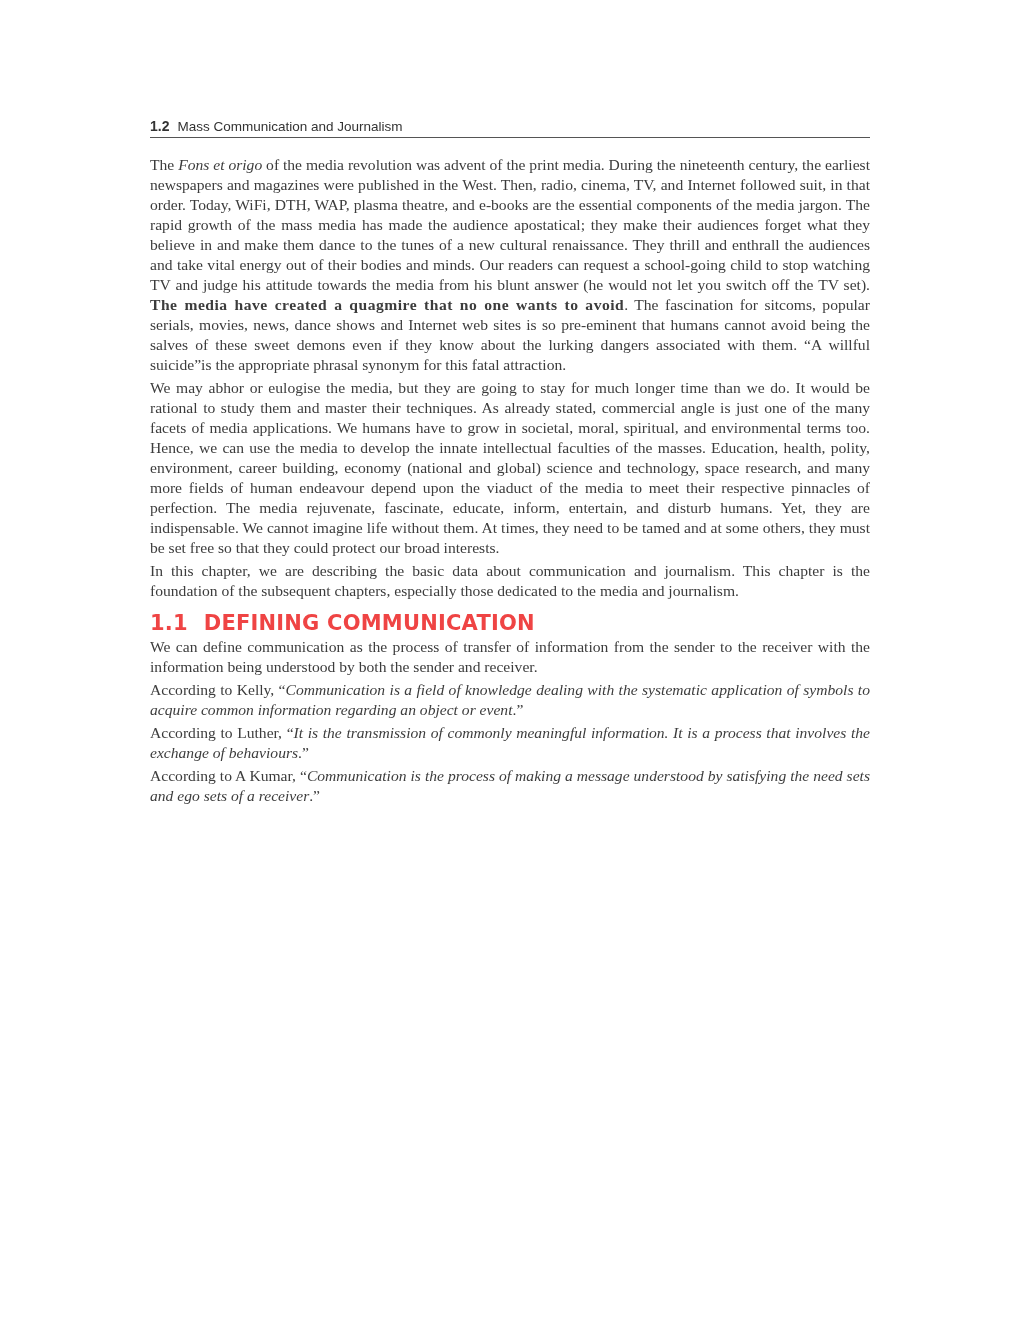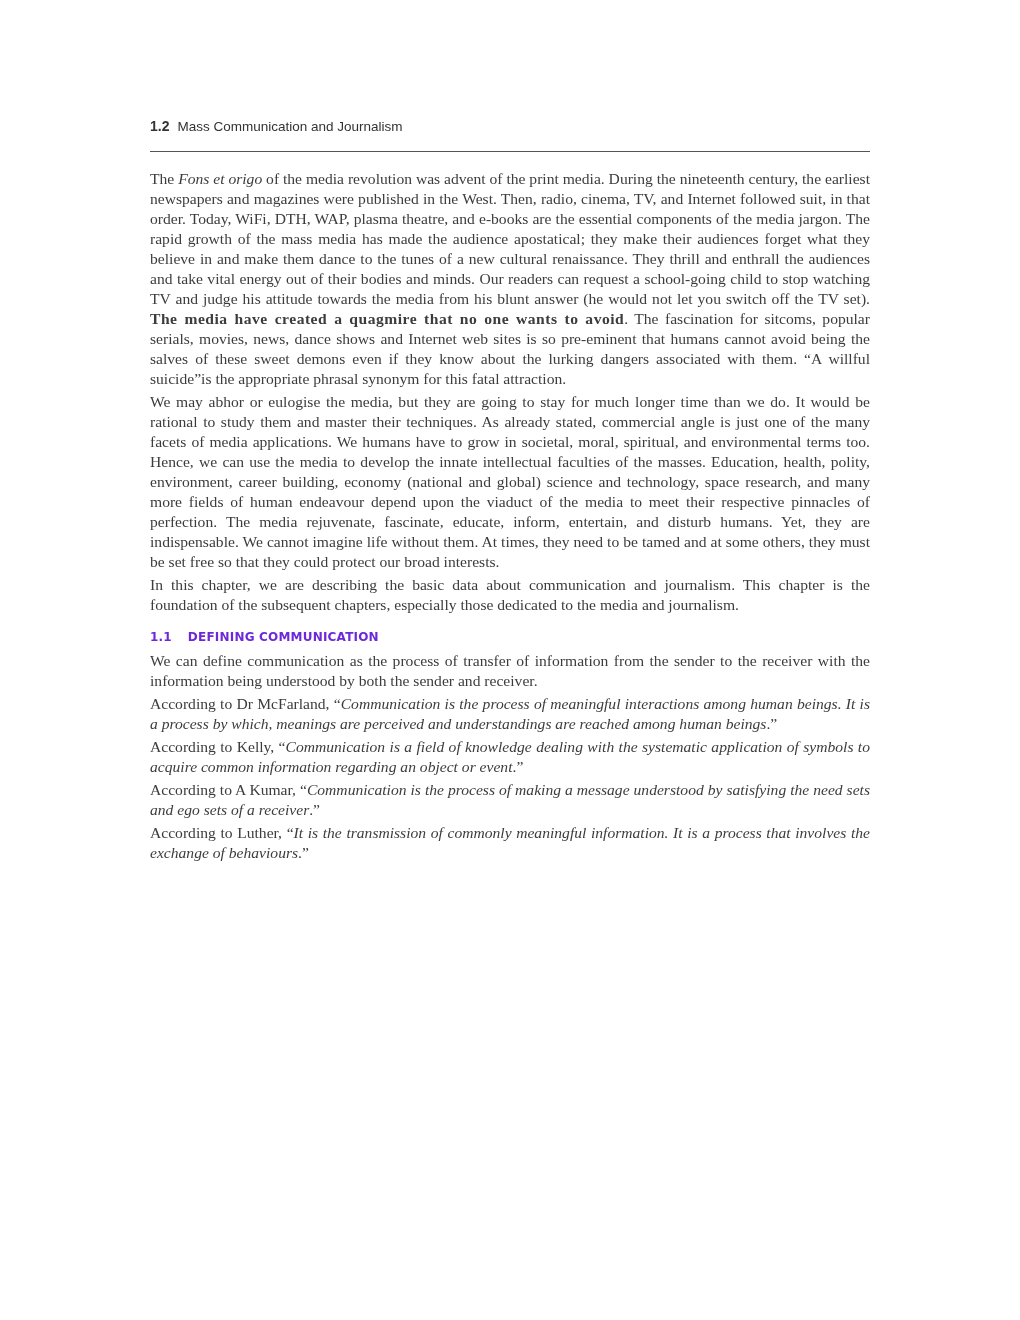--- a/index.html
+++ b/index.html
@@ -1,23 +1,23 @@
 <!DOCTYPE html>
 <html><head>
 <meta charset="utf-8">
 <style>
   html, body { margin: 0; padding: 0; background: #ffffff; }
   body { width: 1020px; height: 1320px; position: relative; overflow: hidden; }
   .page { position: absolute; left: 150px; top: 118px; width: 720px; color: #3a3a3a; }
-  .running-head { display: flex; align-items: baseline; font-family: "Liberation Sans", sans-serif; font-size: 13.5px; color: #333; padding-bottom: 17px; border-bottom: 1px solid #555; }
+  .running-head { display: flex; align-items: baseline; font-family: "Liberation Sans", sans-serif; font-size: 13.5px; color: #333; padding-bottom: 3px; border-bottom: 1px solid #555; }
   .running-head .num { font-weight: bold; margin-right: 8px; font-size: 14px; }
   .body-text { font-family: "Liberation Serif", serif; font-size: 15.6px; line-height: 20px; text-align: justify; color: #3c3c3c; }
   .para { margin: 0 0 3px 0; }
   .first-para { margin-top: 17px; }
-  .section-head { font-family: "DejaVu Sans", sans-serif; font-weight: bold; font-size: 12px; color: #6d28d9; margin: 12px 0 4px 0; letter-spacing: 0.2px; }
+  .section-head { font-family: "DejaVu Sans", sans-serif; font-weight: bold; font-size: 21px; color: #ef4444; margin: 12px 0 4px 0; letter-spacing: 0.2px; }
   .section-head .sec-num { margin-right: 16px; }
   em, .it { font-style: italic; }
   .bold { font-weight: bold; letter-spacing: 0.5px; font-family: Liberation Serif, serif; }
 </style>
 </head>
 <body>
 
 <div class="page">
   <div class="running-head">
     <span class="num">1.2</span>
@@ -29,18 +29,17 @@
 
     <p class="para">We may abhor or eulogise the media, but they are going to stay for much longer time than we do. It would be rational to study them and master their techniques. As already stated, commercial angle is just one of the many facets of media applications. We humans have to grow in societal, moral, spiritual, and environmental terms too. Hence, we can use the media to develop the innate intellectual faculties of the masses. Education, health, polity, environment, career building, economy (national and global) science and technology, space research, and many more fields of human endeavour depend upon the viaduct of the media to meet their respective pinnacles of perfection. The media rejuvenate, fascinate, educate, inform, entertain, and disturb humans. Yet, they are indispensable. We cannot imagine life without them. At times, they need to be tamed and at some others, they must be set free so that they could protect our broad interests.</p>
     <p class="para">In this chapter, we are describing the basic data about communication and journalism. This chapter is the foundation of the subsequent chapters, especially those dedicated to the media and journalism.</p>
 
     <div class="section-head">
       <span class="sec-num">1.1</span><span>DEFINING COMMUNICATION</span>
     </div>
 
     <p class="para">We can define communication as the process of transfer of information from the sender to the receiver with the information being understood by both the sender and receiver.</p>
 
-    <p class="para"><span>According to Dr McFarland, “</span><span class="it">Communication is the process of meaningful interactions among human beings. It is a process by which, meanings are perceived and understandings are reached among human beings</span><span>.”</span></p>
     <p class="para"><span>According to Kelly, “</span><span class="it">Communication is a field of knowledge dealing with the systematic application of symbols to acquire common information regarding an object or event</span><span>.”</span></p>
+    <p class="para"><span>According to Luther, “</span><span class="it">It is the transmission of commonly meaningful information. It is a process that involves the exchange of behaviours</span><span>.”</span></p>
     <p class="para"><span>According to A Kumar, “</span><span class="it">Communication is the process of making a message understood by satisfying the need sets and ego sets of a receiver</span><span>.”</span></p>
-    <p class="para"><span>According to Luther, “</span><span class="it">It is the transmission of commonly meaningful information. It is a process that involves the exchange of behaviours</span><span>.”</span></p>
   </div>
 </div>
 
 </body></html>

